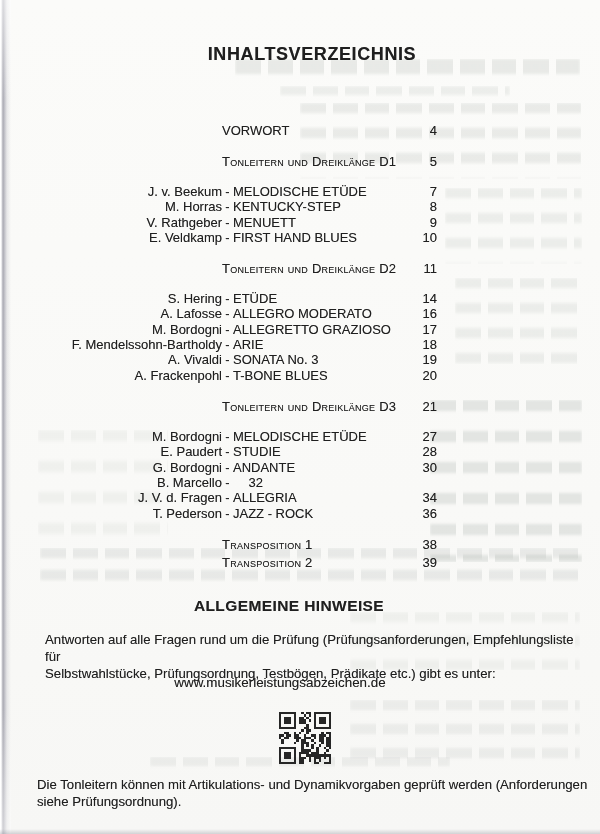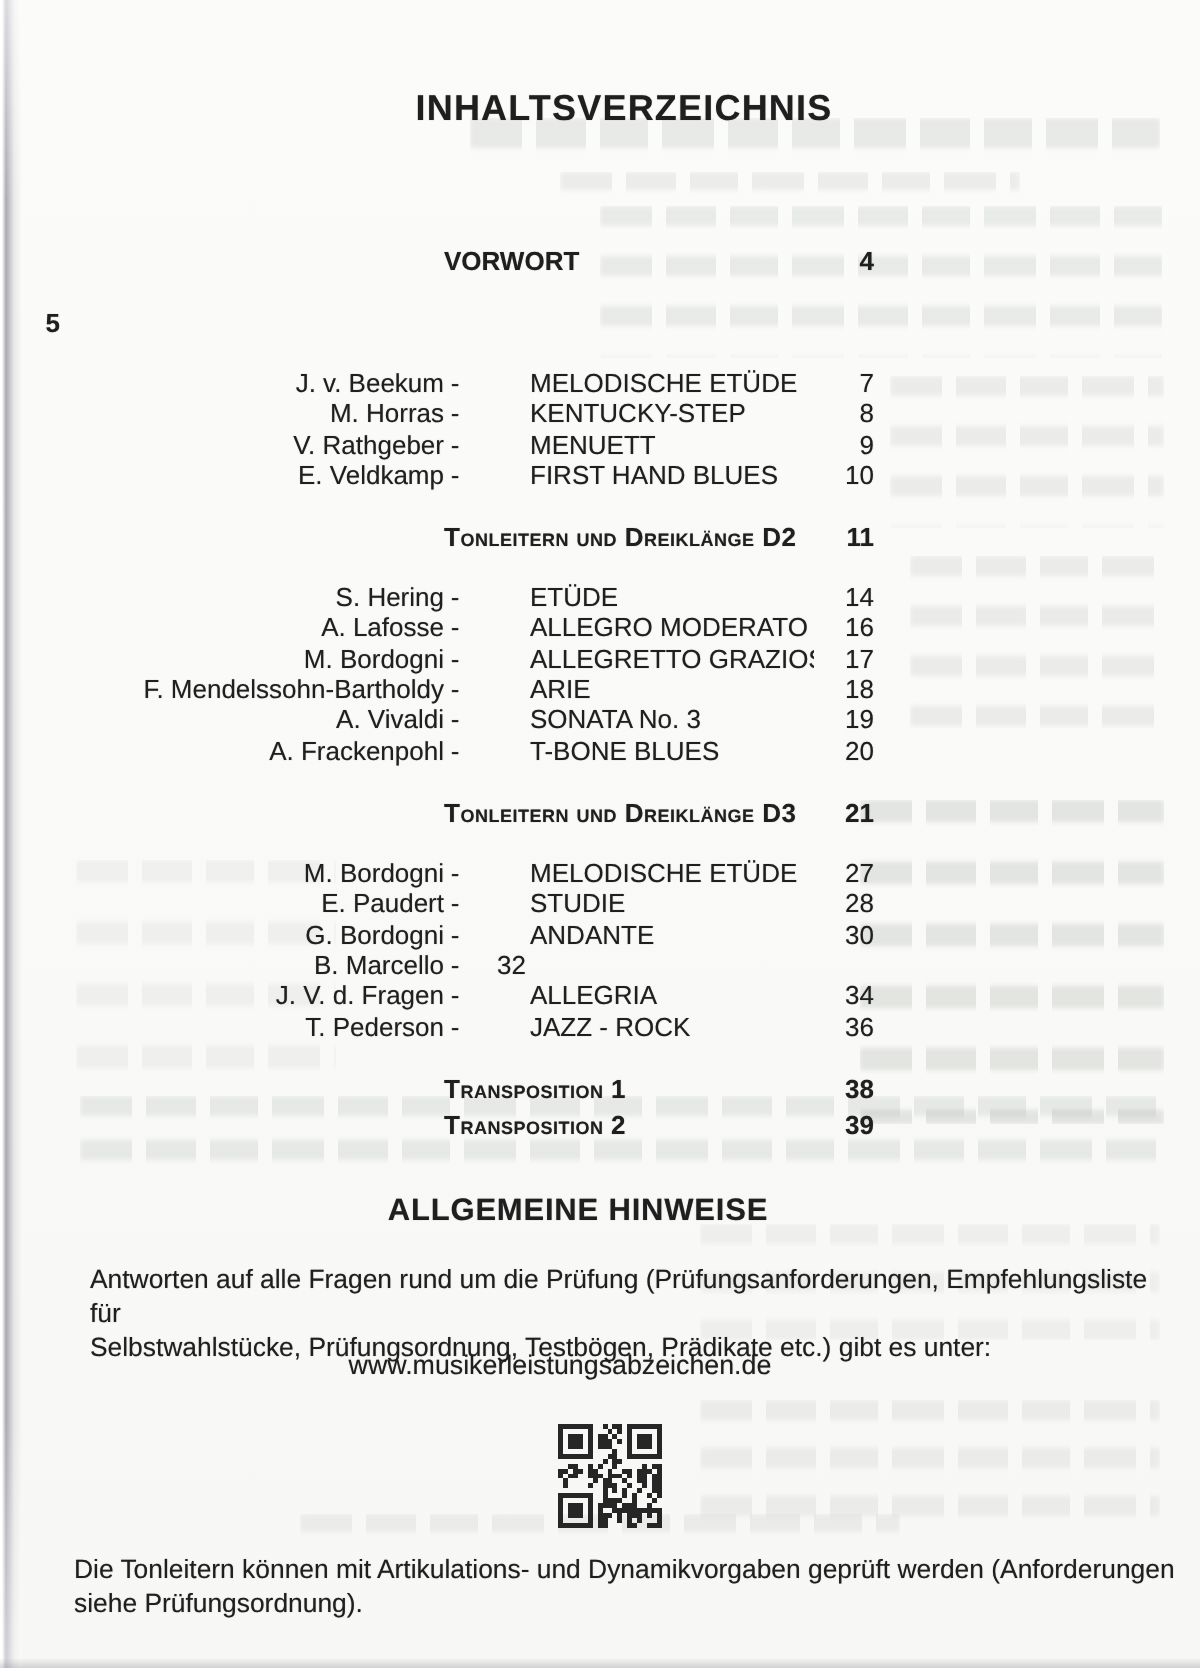--- a/index.html
+++ b/index.html
@@ -33,22 +33,22 @@
     position:absolute;top:45px;left:0;right:0;text-align:center;padding-left:24px;
     font-size:18px;font-weight:bold;letter-spacing:.6px;line-height:1;
   }
 
   
   .toc{position:absolute;top:107px;left:0;width:437px;font-size:13px;line-height:15.4px;}
   .trow{display:flex;align-items:baseline;}
   .trow .pnum{flex:0 0 30px;text-align:right;white-space:nowrap;}
   .e .comp{flex:0 0 222px;text-align:right;white-space:nowrap;}
   .e .dash{flex:0 0 11px;text-align:center;}
-  .e .ttl{flex:1 1 auto;white-space:nowrap;overflow:hidden;margin-left:32px;}
-  .h{font-weight:bold;margin:16px 0 14px;}
+  .e .ttl{flex:1 1 auto;white-space:nowrap;overflow:hidden;}
+  .h{font-weight:normal;margin:16px 0 14px;}
   .h .hlabel{margin-left:222px;flex:1 1 auto;white-space:nowrap;}
   .h.sc .hlabel{font-variant:small-caps;letter-spacing:.25px;}
   .h.t1{margin-bottom:2px;}
   .h.t2{margin-top:0;}
 
   
   .notes-heading{
     position:absolute;top:597px;left:0;right:22px;text-align:center;
     font-size:15.5px;font-weight:bold;letter-spacing:.4px;line-height:1.2;
   }
@@ -78,20 +78,21 @@
   <div class="toc-title ink">INHALTSVERZEICHNIS</div>
 
   <div class="toc ink">
 
     <div class="trow h">
       <span class="hlabel">VORWORT</span>
       <span class="pnum">4</span>
     </div>
 
     <div class="trow h sc">
+      <span class="hlabel">Tonleitern und Dreiklänge D1</span>
       <span class="pnum">5</span>
     </div>
 
     <div class="trow e">
       <span class="comp">J. v. Beekum</span>
       <span class="dash">-</span>
       <span class="ttl">MELODISCHE ETÜDE</span>
       <span class="pnum">7</span>
     </div>
     <div class="trow e">

